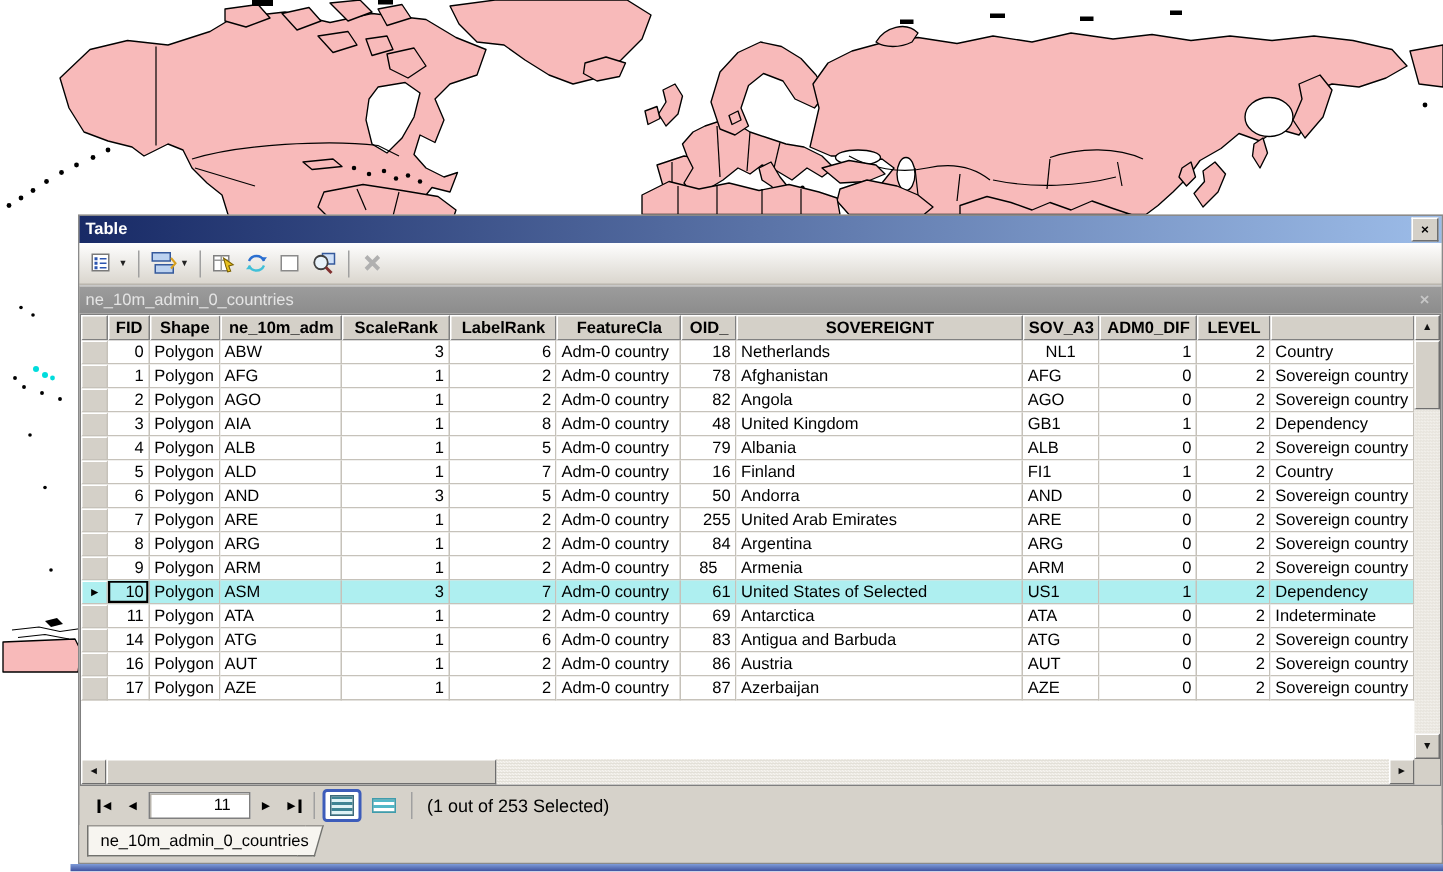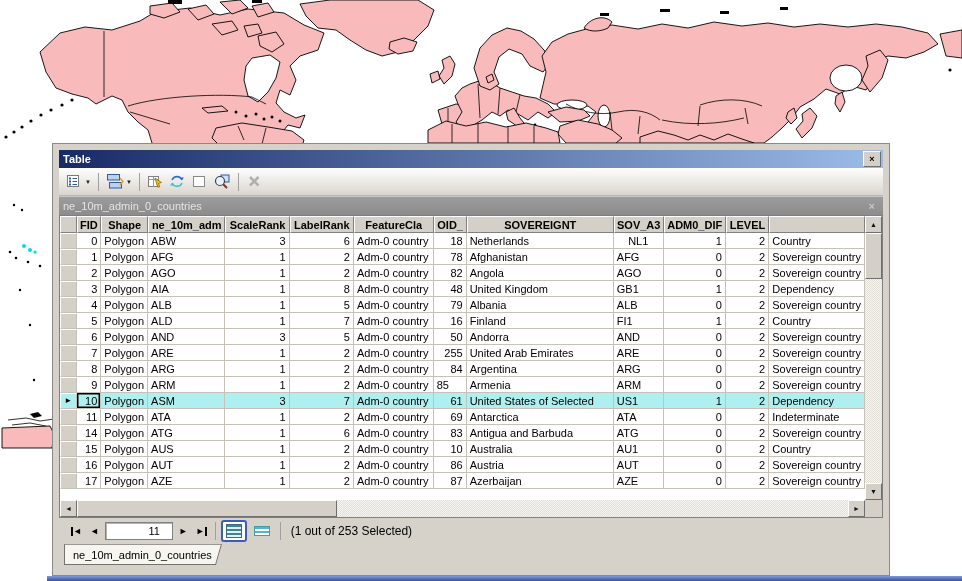--- a/index.html
+++ b/index.html
@@ -8,23 +8,23 @@
 
   
   #map{position:absolute;left:0;top:0;}
   .land{fill:var(--map-land,#f8baba);stroke:#000;stroke-width:.9;stroke-linejoin:round;}
   .sea{fill:#fff;stroke:#000;stroke-width:.9;}
   .bline{fill:none;stroke:#000;stroke-width:.8;}
   .spk{fill:#000;stroke:none;}
   .selspk{fill:var(--map-selection,#00dcdc);stroke:none;}
 
   
-  .window{position:absolute;left:52px;top:143px;width:838px;height:433px;
+  .window{position:absolute;left:52px;top:143px;width:910px;height:433px;
     background:var(--window-chrome,#d6d2ca);border:1px solid #8a8a8a;
-    box-sizing:border-box;display:flex;flex-direction:column;padding:6px;}
+    box-sizing:border-box;display:flex;flex-direction:column;padding:0;}
   .titlebar{height:18px;flex:0 0 18px;display:flex;align-items:center;
     background:linear-gradient(to right,var(--titlebar-left,#182a66),var(--titlebar-right,#9cbce8));
     color:#fff;font-size:11px;font-weight:bold;padding-left:4px;}
   .titlebar .spacer{flex:1;}
   .win-close{width:16px;height:14px;margin-right:2px;background:#d4d0c8;
     border-top:1px solid #fff;border-left:1px solid #fff;border-right:1px solid #6e6e6e;
     border-bottom:1px solid #6e6e6e;color:#000;font-size:9px;font-weight:bold;
     display:flex;align-items:center;justify-content:center;cursor:default;}
 
   .toolbar{height:27px;flex:0 0 27px;display:flex;align-items:center;gap:1px;
@@ -464,21 +464,21 @@
                 <td style="text-align: left;">Sovereign country</td>
               </tr>
               <tr>
                 <td class="sel-cell"></td>
                 <td style="text-align: right;">9</td>
                 <td style="text-align: left;">Polygon</td>
                 <td style="text-align: left;">ARM</td>
                 <td style="text-align: right;">1</td>
                 <td style="text-align: right;">2</td>
                 <td style="text-align: left;">Adm-0 country</td>
-                <td style="text-align: left;">85</td>
+                <td style="text-align: center;">85</td>
                 <td style="text-align: left;">Armenia</td>
                 <td style="text-align: left;">ARM</td>
                 <td style="text-align: right;">0</td>
                 <td style="text-align: right;">2</td>
                 <td style="text-align: left;">Sovereign country</td>
               </tr>
               <tr class="selected">
                 <td class="sel-cell">►</td>
                 <td class="current-cell" style="text-align: right;">10</td>
                 <td style="text-align: left;">Polygon</td>
@@ -515,35 +515,20 @@
                 <td style="text-align: left;">ATG</td>
                 <td style="text-align: right;">1</td>
                 <td style="text-align: right;">6</td>
                 <td style="text-align: left;">Adm-0 country</td>
                 <td style="text-align: right;">83</td>
                 <td style="text-align: left;">Antigua and Barbuda</td>
                 <td style="text-align: left;">ATG</td>
                 <td style="text-align: right;">0</td>
                 <td style="text-align: right;">2</td>
                 <td style="text-align: left;">Sovereign country</td>
-              </tr>
-              <tr>
-                <td class="sel-cell"></td>
-                <td style="text-align: right;">15</td>
-                <td style="text-align: left;">Polygon</td>
-                <td style="text-align: left;">AUS</td>
-                <td style="text-align: right;">1</td>
-                <td style="text-align: right;">2</td>
-                <td style="text-align: left;">Adm-0 country</td>
-                <td style="text-align: right;">10</td>
-                <td style="text-align: left;">Australia</td>
-                <td style="text-align: left;">AU1</td>
-                <td style="text-align: right;">0</td>
-                <td style="text-align: right;">2</td>
-                <td style="text-align: left;">Country</td>
               </tr>
               <tr>
                 <td class="sel-cell"></td>
                 <td style="text-align: right;">16</td>
                 <td style="text-align: left;">Polygon</td>
                 <td style="text-align: left;">AUT</td>
                 <td style="text-align: right;">1</td>
                 <td style="text-align: right;">2</td>
                 <td style="text-align: left;">Adm-0 country</td>
                 <td style="text-align: right;">86</td>

